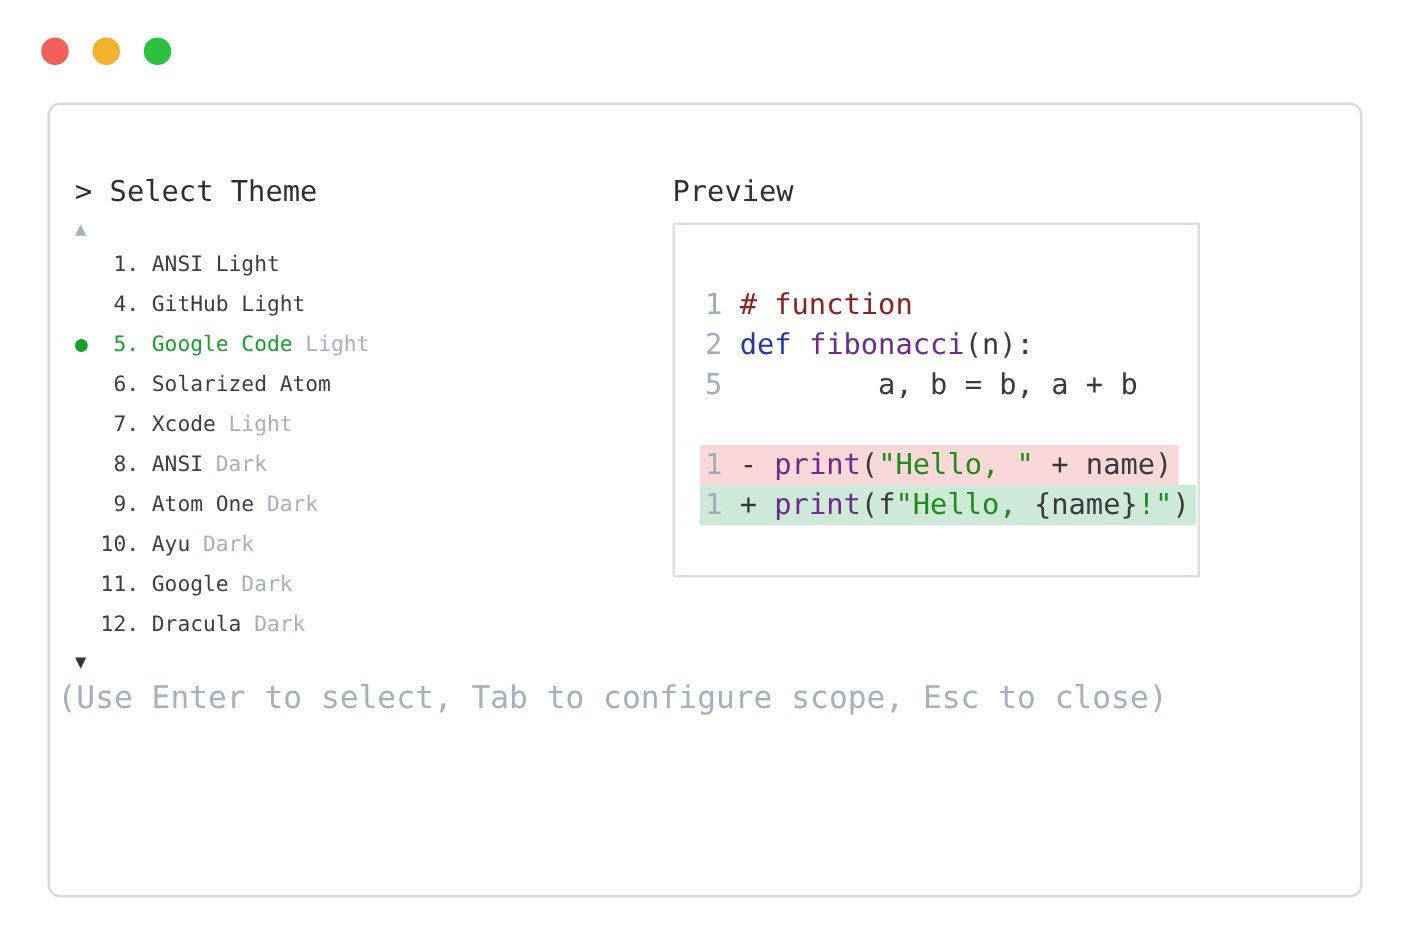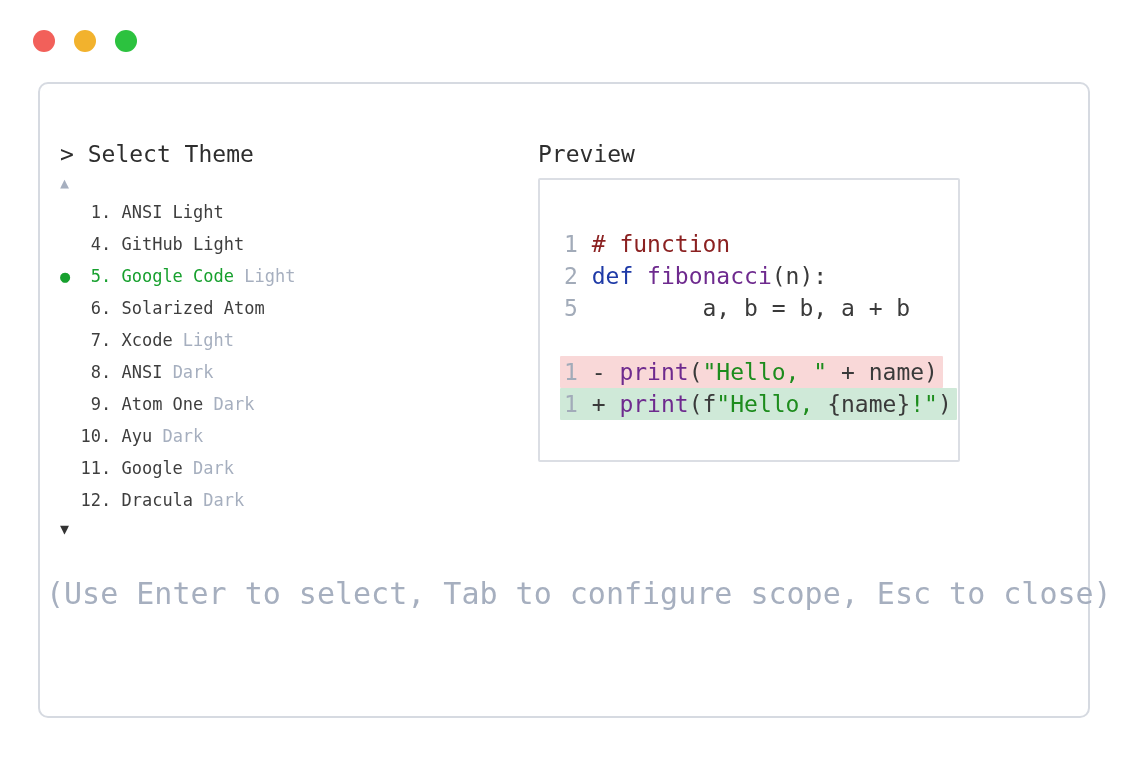--- a/index.html
+++ b/index.html
@@ -51,21 +51,21 @@
   .ln{color:var(--line-number)}
   .spacer{height:32px}
   .tk-pln{color:var(--tok-plain)} .tk-kwd{color:var(--tok-keyword)}
   .tk-typ{color:var(--tok-type)} .tk-com{color:var(--tok-comment)}
   .tk-str{color:var(--tok-string)} .tk-lit{color:var(--tok-literal)}
   .hl{padding:3px 5px 3px 4px;margin-left:-4px;border-radius:1px}
   .hl-removed{background:var(--diff-removed-bg)}
   .hl-added{background:var(--diff-added-bg)}
   .sign{color:var(--tok-plain)}
 
-  .hint{margin-top:36px;font-size:30px;line-height:32px;white-space:pre;color:var(--text-dim)}
+  .hint{font-size:25px;line-height:32px;white-space:pre;color:var(--text-dim)}
 </style>
 </head>
 <body>
 
 <div class="lights">
   <span class="light red"></span>
   <span class="light yellow"></span>
   <span class="light green"></span>
 </div>
 

